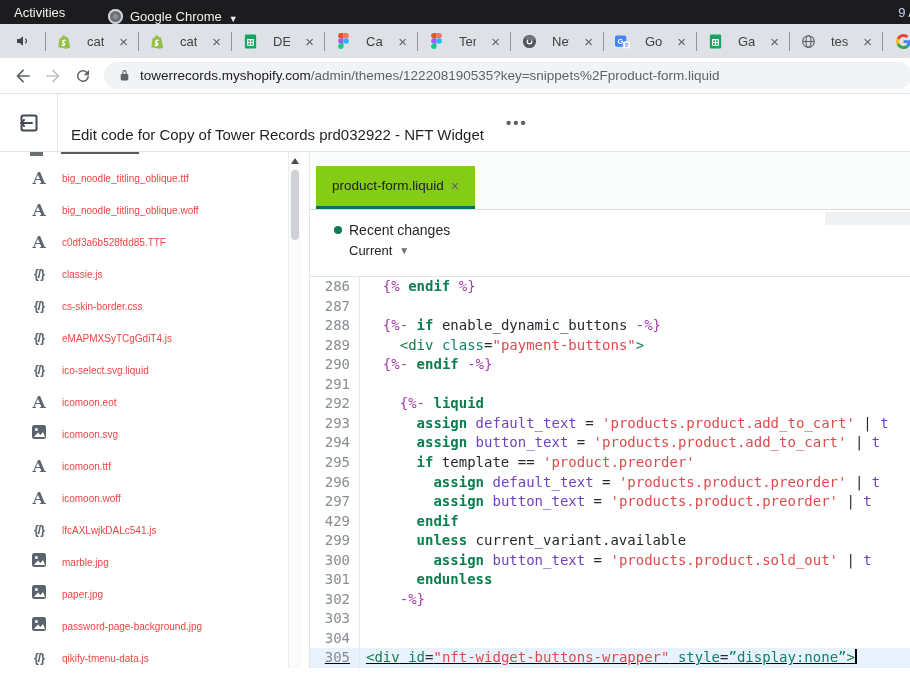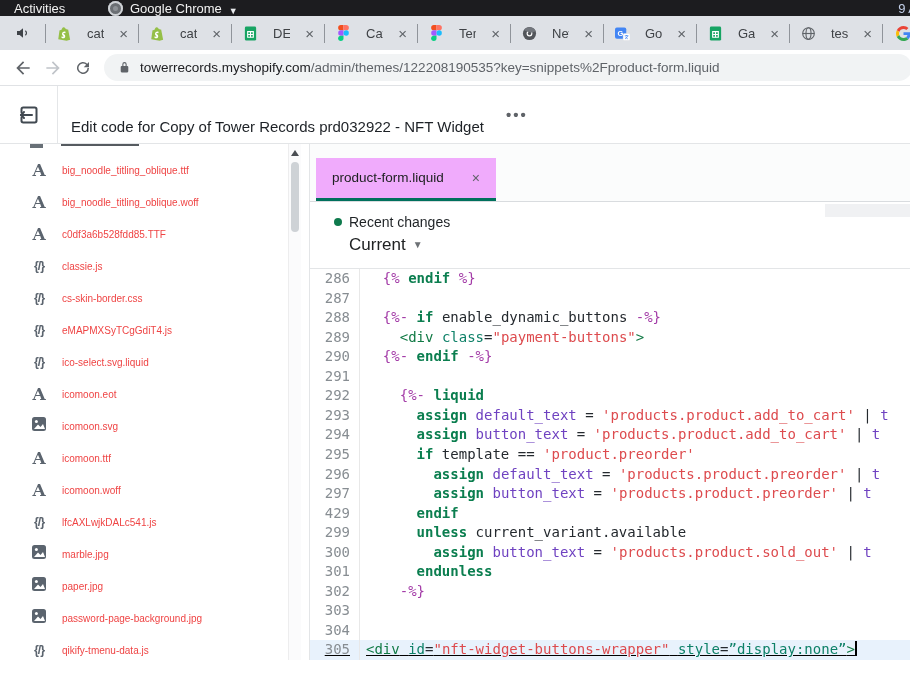--- a/index.html
+++ b/index.html
@@ -1,20 +1,20 @@
 <!DOCTYPE html>
 <html style="--accent-teal: #00705c; --success-green: #0f7a4d; --active-line: #e8f2fc; --tok-plain: #24292e; --tok-delim: #a43da8; --tok-keyword: #0b7e4f; --tok-variable: #6f42c1; --tok-string: #dd4b4e; --tok-tag: #117a45; --tok-attr: #0e8168;"><head>
 <meta charset="utf-8">
 <style>
   * { margin:0; padding:0; box-sizing:border-box; }
   body { font-family:"Liberation Sans", sans-serif; background:#fff; }
   #screen { position:relative; width:910px; height:674px; background:#fff; overflow:hidden; }
 
   
-  .topbar { position:relative; height:16px; background:#1c1c1f; color:#f2f2f2;
+  .topbar { position:relative; height:24px; background:#1c1c1f; color:#f2f2f2;
             display:flex; align-items:center; font-size:13px; }
   .activities { padding:0 14px; height:100%; display:flex; align-items:center; }
   .appmenu { position:absolute; left:108px; top:0; height:100%; display:flex; align-items:flex-end; gap:7px; }
   .chrome-glyph { width:15px; height:15px; border-radius:50%; background:#8d9196;
                   box-shadow: inset 0 0 0 2px #cfd2d6, inset 0 0 0 5px #6b6f74; }
   .appmenu .caret { font-size:9px; color:#e8eaed; }
   .clock { position:absolute; right:-7px; top:0; height:100%; display:flex; align-items:center;
            color:#c3d0ea; font-size:13px; }
 
   
@@ -63,31 +63,31 @@
                border-left:1px solid #ededee; }
   .sb-up { position:absolute; top:6px; left:2px; width:0; height:0;
            border-left:4.5px solid transparent; border-right:4.5px solid transparent;
            border-bottom:6px solid #4a4e53; }
   .sb-thumb { position:absolute; top:18px; left:2px; width:8px; height:70px; border-radius:4px; background:#ced2d6; }
 
   
   .panel { position:relative; flex:1; background:#fff; display:flex; flex-direction:column; overflow:hidden; }
   .etab-strip { height:59px; background:#fbfcfc; border-bottom:1px solid #d9dcdf;
                 display:flex; align-items:flex-end; }
-  .etab { margin-left:6px; height:43px; padding:0 16px; background:#f0abfc;
+  .etab { margin-left:6px; height:43px; padding:0 16px; background:#84cc16;
           border-bottom:3px solid var(--accent-teal,#00705c);
-          display:flex; align-items:center; gap:28px; }
+          display:flex; align-items:center; gap:7px; }
   .etab-label { font-size:13.5px; color:#202223; }
   .etab-close { font-size:14px; color:#5f6368; }
   .recent { height:68px; background:#fff; border-bottom:1px solid #e3e5e7; padding:12px 0 4px 24px; }
   .recent-row { display:flex; align-items:center; gap:7px; }
   .green-dot { width:8px; height:8px; border-radius:50%; background:var(--success-green,#0f7a4d); }
   .recent-label { font-size:14px; color:#1f2326; }
   .version-row { margin-top:5px; margin-left:15px; display:flex; align-items:center; gap:7px; }
-  .version-label { font-size:17px; color:#202223; }
+  .version-label { font-size:13px; color:#202223; }
   .version-caret { font-size:10px; color:#6d7175; }
   .corner-band { position:absolute; top:60px; right:0; width:85px; height:13px; background:#f0f1f3; }
 
   
   .code { flex:1; background:#fff; font-family:"DejaVu Sans Mono", monospace; font-size:14px; }
   .cl { display:flex; height:19.55px; line-height:19.55px; white-space:pre; }
   .cl.active { background:var(--active-line,#e8f2fc);text-decoration:underline; }
   .ln { width:50px; flex:none; text-align:right; padding-right:9px; color:#878d92;
         border-right:1px solid #e8e8e8; }
   .lc { flex:1; padding-left:6px; overflow:hidden; }

